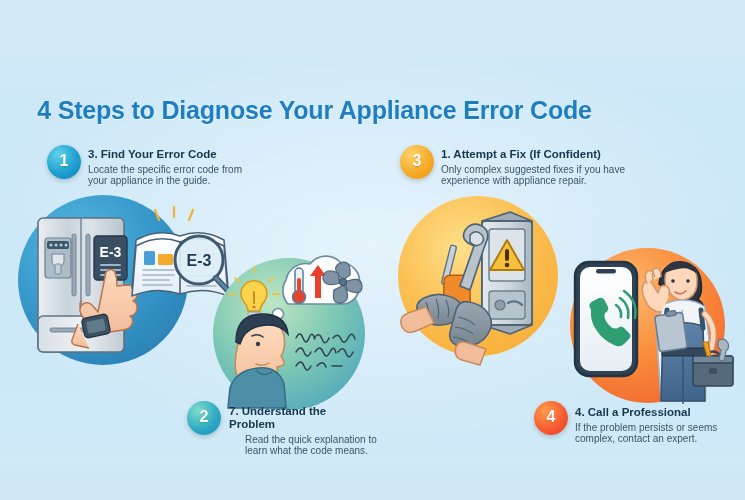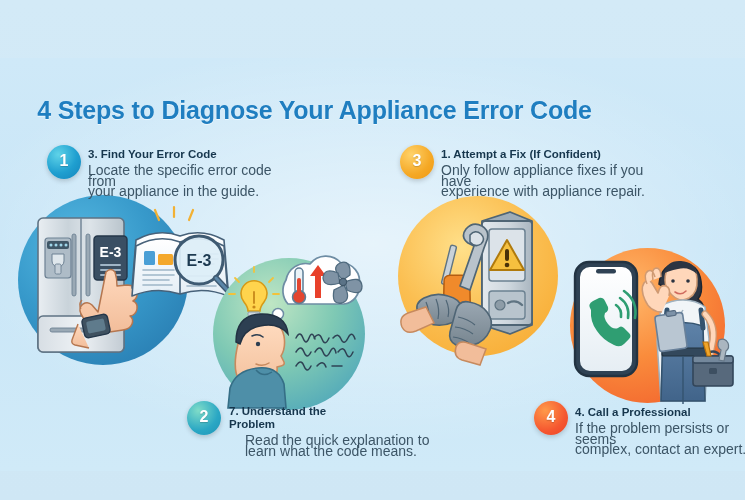--- a/index.html
+++ b/index.html
@@ -37,21 +37,21 @@
   .b1:before{background:radial-gradient(circle,#6fd9ea 40%,rgba(110,216,235,0) 72%);}
   .b2{background:radial-gradient(circle at 33% 28%,#7fdcc8 0%,#2aa7c4 60%,#1f93b7 100%);}
   .b2:before{background:radial-gradient(circle,#76d7cd 40%,rgba(118,215,205,0) 72%);}
   .b3{background:radial-gradient(circle at 33% 28%,#ffd26a 0%,#f5a825 60%,#ef9812 100%);}
   .b3:before{background:radial-gradient(circle,#ffd87c 40%,rgba(255,216,124,0) 72%);}
   .b4{background:radial-gradient(circle at 33% 28%,#ff9a4a 0%,#f5562f 62%,#ea4326 100%);}
   .b4:before{background:radial-gradient(circle,#ff9c58 40%,rgba(255,156,88,0) 72%);}
 
   .s-title{position:absolute;font-size:11.5px;font-weight:bold;color:#16364d;
      line-height:13px;white-space:pre-line;}
-  .s-desc{position:absolute;font-size:14px;color:#3c5566;line-height:10.5px;
+  .s-desc{position:absolute;font-size:10px;color:#3c5566;line-height:10.5px;
      white-space:pre-line;}
 
   
   .circ{position:absolute;border-radius:50%;}
   #c1{left:18px;top:195px;width:170px;height:170px;
       background:radial-gradient(circle at 35% 30%,#4fb6e0 0%,#2f95c8 45%,#1b6ea6 100%);opacity:.95;}
   #c2{left:213px;top:258px;width:152px;height:152px;
       background:radial-gradient(circle at 38% 30%,#bfe6c4 0%,#7fc9b4 45%,#3e9bbc 100%);}
   #c3{left:398px;top:196px;width:160px;height:160px;
       background:radial-gradient(circle at 40% 32%,#ffe08a 0%,#fbbf52 48%,#f6a62b 100%);}
@@ -316,21 +316,21 @@
         <path d="M60 152 q-3 10 6 13 l18 5 l6 -16 l-18 -6 q-9 -3 -12 4 z" fill="#f2bd9a" stroke="#c78a5e" stroke-width="1.5"></path>
       </g>
     </svg>
   </div>
 
   <div class="step-head">
     <div class="badge b3" style="left:400px;top:145px;">
       <span>3</span>
     </div>
     <div class="s-title" style="left:441px;top:148px;width:230px;">1. Attempt a Fix (If Confident)</div>
-    <div class="s-desc" style="left:441px;top:165px;width:220px;">Only follow appliance fixes if you have
+    <div class="s-desc" style="left:441px;top:165px;width:220px;">Only complex suggested fixes if you have
 experience with appliance repair.</div>
   </div>
 
   <div class="circ" id="c4"></div>
 
   <div class="art" style="left:563px;top:248px;">
     <svg width="175" height="160" viewBox="0 0 175 160">
       <defs>
         <linearGradient id="screen" x1="0" y1="0" x2="0" y2="1">
           <stop offset="0" stop-color="#ffffff"></stop>

